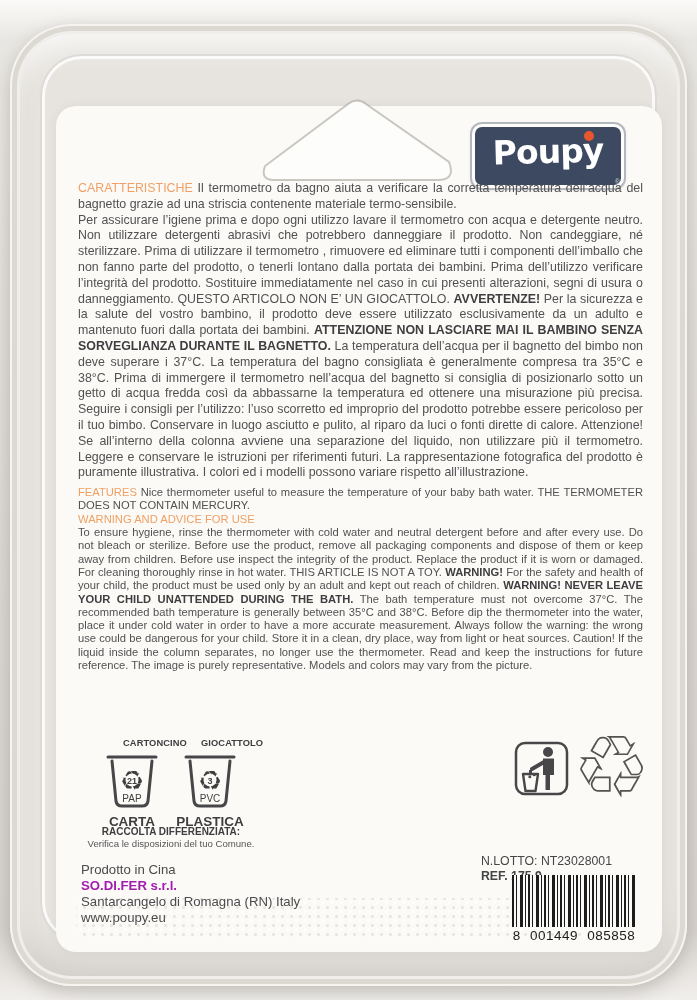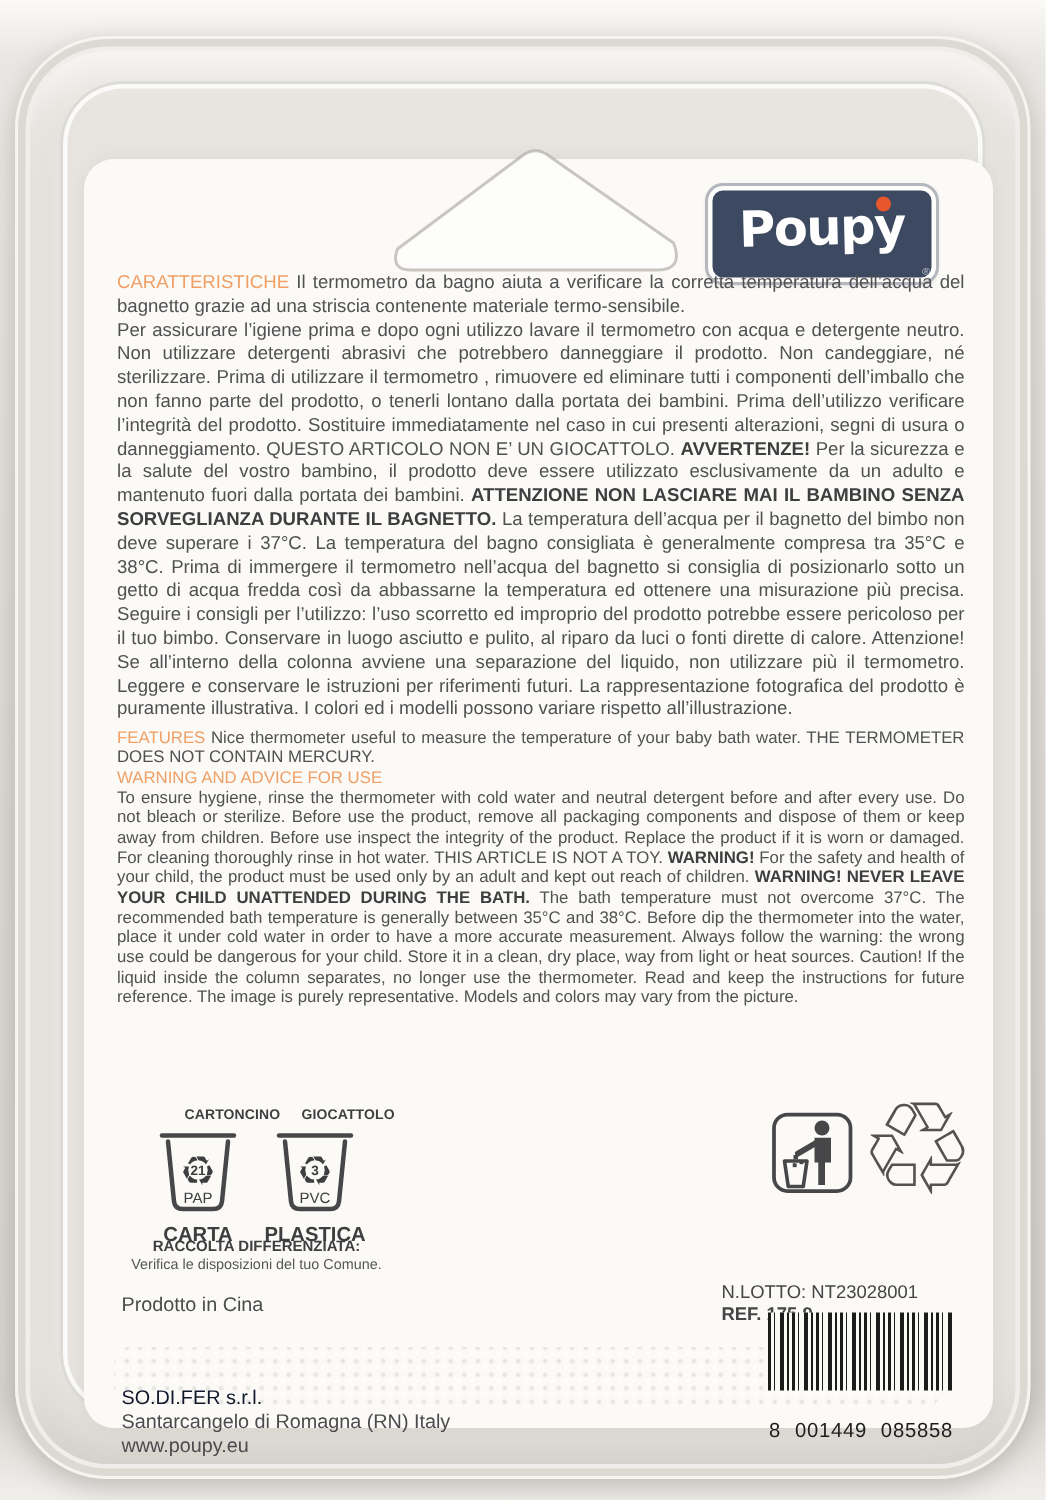--- a/index.html
+++ b/index.html
@@ -67,40 +67,40 @@
   .materials{position:absolute;left:86px;top:714px;display:flex;gap:6px;}
   .mat{width:72px;text-align:center;color:var(--dark-text,#3e3e40);}
   .mat-title{font-size:9.3px;font-weight:bold;letter-spacing:.1px;margin-left:27px;}
   .mat svg{margin-top:3px;}
   .mat-name{font-size:13.5px;font-weight:bold;margin-top:1px;}
   .raccolta{position:absolute;left:68px;top:802px;width:186px;text-align:center;color:var(--dark-text,#3e3e40);}
   .racc-title{font-size:10px;font-weight:bold;}
   .racc-note{font-size:9.6px;margin-top:1px;color:#565658;}
   
   .address{position:absolute;left:71px;top:838px;font-size:13.2px;line-height:15.9px;color:#4b4b4d;}
-  .addr-bold{font-weight:normal;color:#0f172a;margin-top:46px;}
+  .addr-bold{font-weight:bold;color:#a21caf;}
   
   .tidyman{position:absolute;left:504px;top:717px;}
   .recycle-big{
     position:absolute;left:563px;top:700px;font-family:"DejaVu Sans",sans-serif;
     font-size:86px;line-height:86px;color:#55534f;
   }
   .lotto{position:absolute;right:75px;top:814px;font-size:12.3px;line-height:14.8px;color:#454547;margin-top:16px;}
   .lotto .ref{font-weight:bold;}
   .barcode{position:absolute;left:502px;top:851px;width:124px;}
   .bars{
     height:52px;background-color:var(--card,#fbfaf7);
     background-image:repeating-linear-gradient(90deg,
       var(--barcode-black,#1c1c1c) 0 2px, transparent 2px 4px,
       var(--barcode-black,#1c1c1c) 4px 5px, transparent 5px 8px,
       var(--barcode-black,#1c1c1c) 8px 11px, transparent 11px 13px,
       var(--barcode-black,#1c1c1c) 13px 14px, transparent 14px 16px);
   }
   .digits{
-    margin-top:19px;text-align:center;font-size:13.5px;letter-spacing:.5px;word-spacing:5px;
+    margin-top:1px;text-align:center;font-size:13.5px;letter-spacing:.5px;word-spacing:5px;
     color:var(--barcode-black,#1c1c1c);font-family:"Liberation Sans",sans-serif;
   }
   svg .stroke{fill:none;stroke:#47474a;stroke-linecap:round;stroke-linejoin:round;}
   svg .fill{fill:#47474a;stroke:none;}
   svg text{fill:#3e3e40;font-family:"Liberation Sans",sans-serif;}
 </style>
 </head>
 <body>
 
 <div class="stage">

